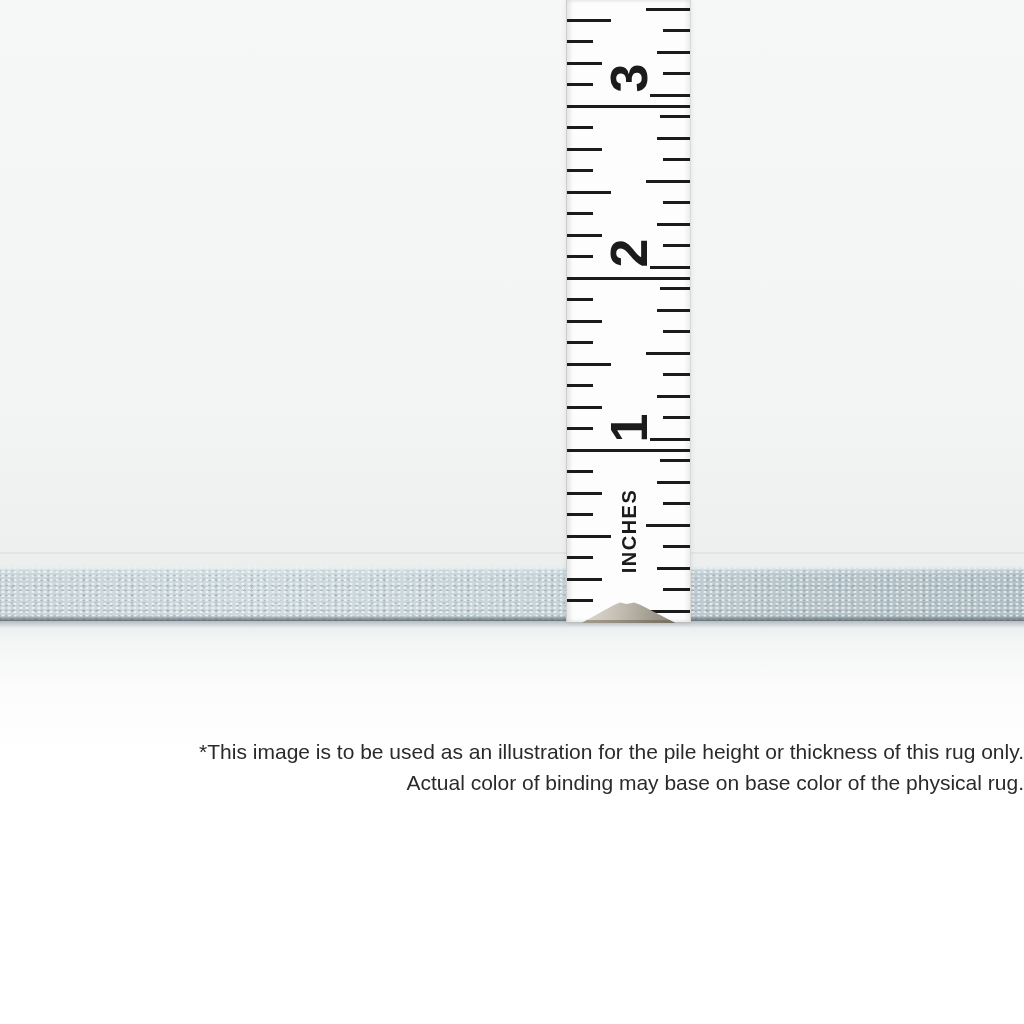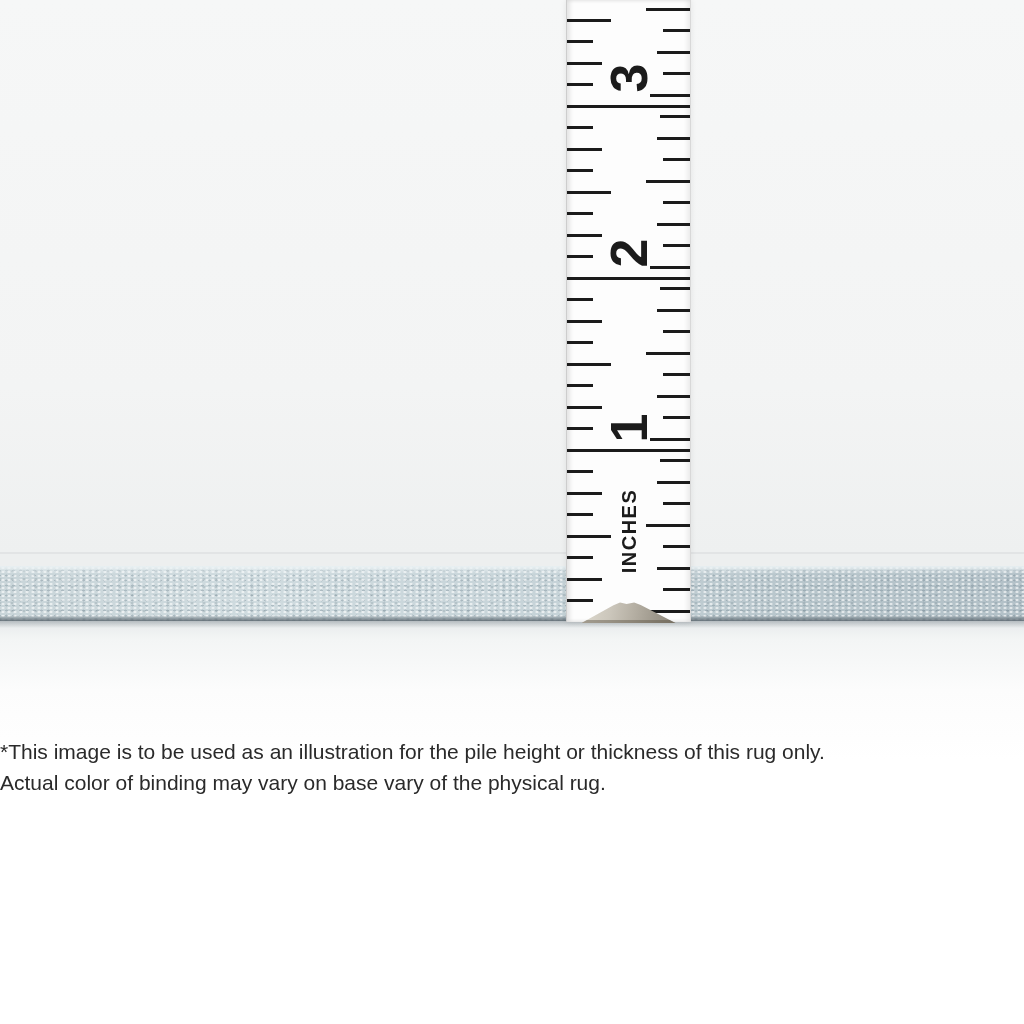--- a/index.html
+++ b/index.html
@@ -91,21 +91,21 @@
     background:linear-gradient(100deg, #dedacf 0%, #ccc7bc 30%, #b5afa3 55%, var(--metal_clip,#9c968a) 80%, #8e887c 100%);
     clip-path:polygon(0% 100%, 34% 16%, 41% 2%, 48% 9%, 56% 2%, 63% 14%, 100% 100%);
   }
   .metal-tab::after{
     content:"";position:absolute;left:0;bottom:0;width:100%;height:3px;
     background:rgba(90,82,66,.45);
   }
   
   .caption{
     position:absolute;left:0;top:736px;width:1024px;
-    text-align:left;
+    text-align:right;
     color:var(--caption,#2a2a2a);
     font-size:21px;line-height:31px;
     font-family:"Liberation Sans", sans-serif;
   }
 </style>
 </head>
 <body>
 
 <div class="scene">
 
@@ -179,16 +179,16 @@
       </div>
     <div class="inch-number num-3">3</div>
     <div class="inch-number num-2">2</div>
     <div class="inch-number num-1">1</div>
     <div class="inches-label">INCHES</div>
     <div class="metal-tab"></div>
   </div>
 
   <div class="caption">
     <div>*This image is to be used as an illustration for the pile height or thickness of this rug only.</div>
-    <div>Actual color of binding may vary on base vary of the physical rug.</div>
+    <div>Actual color of binding may base on base color of the physical rug.</div>
   </div>
 
 </div>
 
 </body></html>

